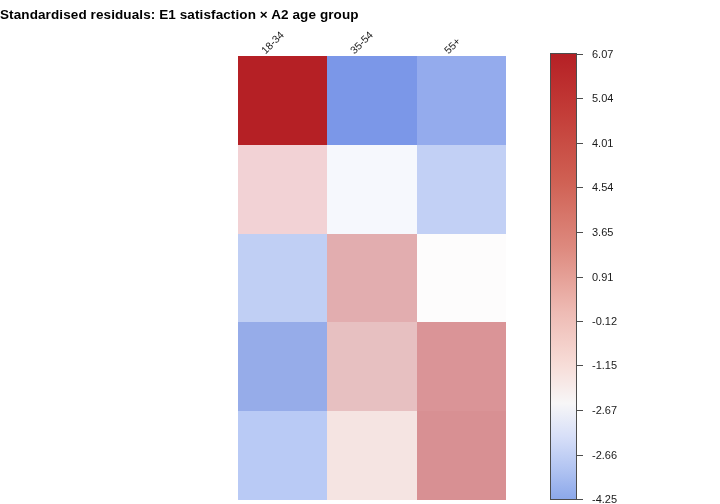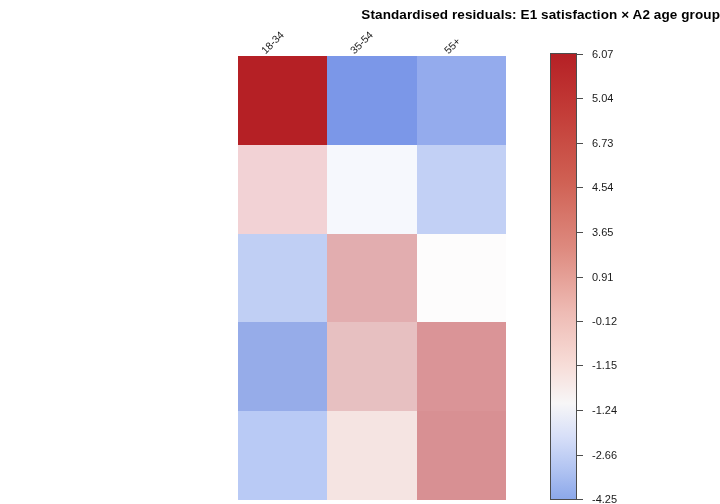--- a/index.html
+++ b/index.html
@@ -22,21 +22,21 @@
     width: 720px;
     height: 504px;
   }
 
   
   .title {
     position: absolute;
     left: 0;
     top: 7px;
     width: 720px;
-    text-align: right;
+    text-align: left;
     font-size: 13.5px;
     font-weight: bold;
     letter-spacing: 0.1px;
     white-space: nowrap;
   }
 
   
   .heatmap {
     position: absolute;
     left: 238px;
@@ -174,21 +174,21 @@
         <div class="cb-tick" style="top: 1px;">
           <span class="tick-mark"></span>
           <span class="tick-text">6.07</span>
         </div>
         <div class="cb-tick" style="top: 45px;">
           <span class="tick-mark"></span>
           <span class="tick-text">5.04</span>
         </div>
         <div class="cb-tick" style="top: 90px;">
           <span class="tick-mark"></span>
-          <span class="tick-text">6.73</span>
+          <span class="tick-text">4.01</span>
         </div>
         <div class="cb-tick" style="top: 134px;">
           <span class="tick-mark"></span>
           <span class="tick-text">4.54</span>
         </div>
         <div class="cb-tick" style="top: 179px;">
           <span class="tick-mark"></span>
           <span class="tick-text">3.65</span>
         </div>
         <div class="cb-tick" style="top: 224px;">
@@ -198,21 +198,21 @@
         <div class="cb-tick" style="top: 268px;">
           <span class="tick-mark"></span>
           <span class="tick-text">-0.12</span>
         </div>
         <div class="cb-tick" style="top: 312px;">
           <span class="tick-mark"></span>
           <span class="tick-text">-1.15</span>
         </div>
         <div class="cb-tick" style="top: 357px;">
           <span class="tick-mark"></span>
-          <span class="tick-text">-1.24</span>
+          <span class="tick-text">-2.67</span>
         </div>
         <div class="cb-tick" style="top: 402px;">
           <span class="tick-mark"></span>
           <span class="tick-text">-2.66</span>
         </div>
         <div class="cb-tick" style="top: 446px;">
           <span class="tick-mark"></span>
           <span class="tick-text">-4.25</span>
         </div>
       </div>

